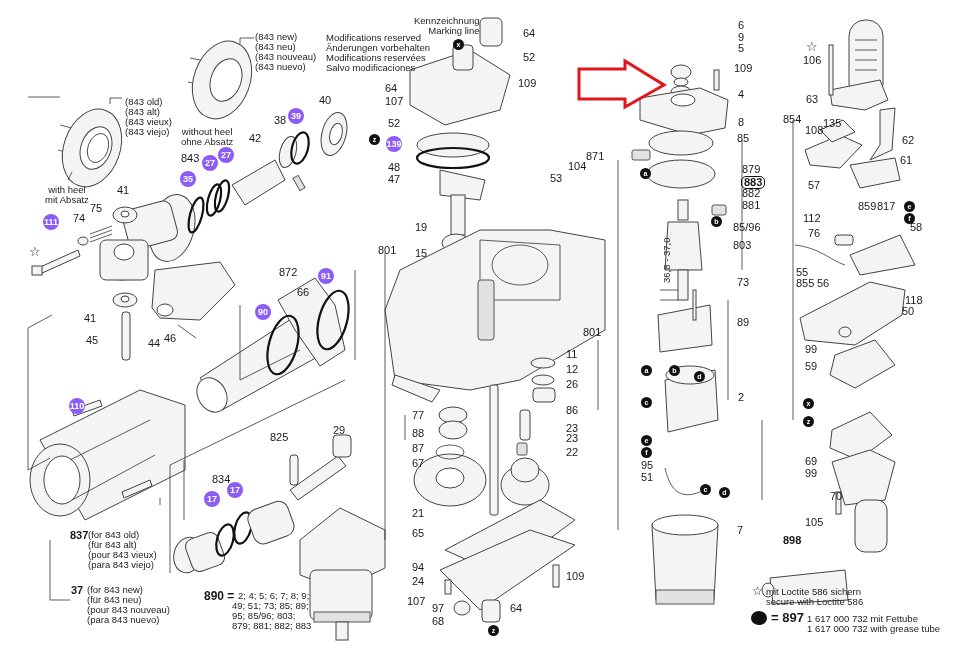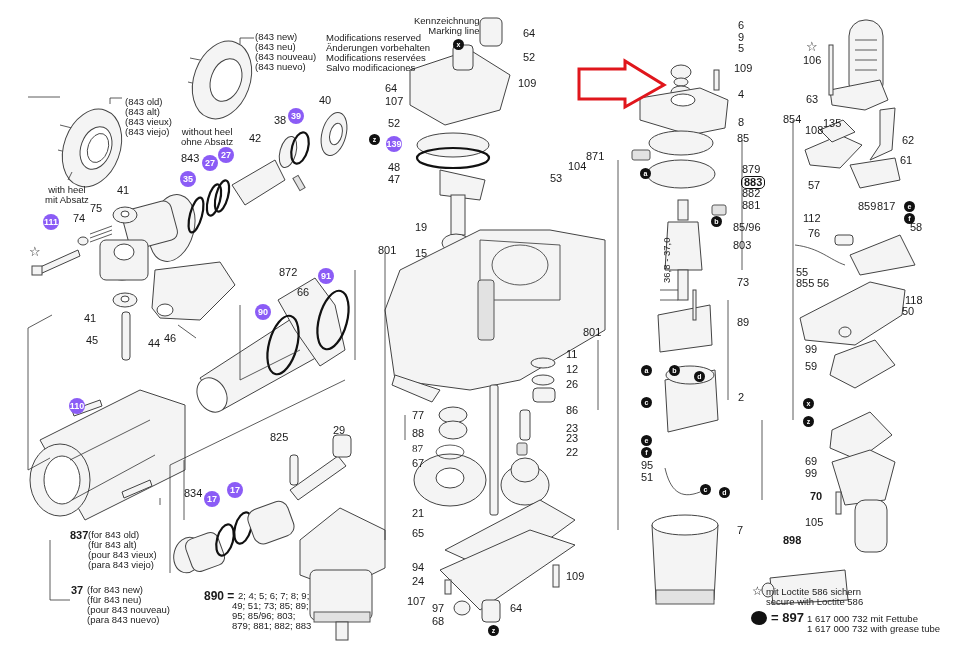--- a/index.html
+++ b/index.html
@@ -328,21 +328,21 @@
 <span class="lbl" style="left:583px;top:327px;">801</span>
 <span class="lbl" style="left:566px;top:349px;">11</span>
 <span class="lbl" style="left:566px;top:364px;">12</span>
 <span class="lbl" style="left:566px;top:379px;">26</span>
 <span class="lbl" style="left:566px;top:405px;">86</span>
 <span class="lbl" style="left:566px;top:423px;">23</span>
 <span class="lbl" style="left:566px;top:433px;">23</span>
 <span class="lbl" style="left:566px;top:447px;">22</span>
 <span class="lbl" style="left:412px;top:410px;">77</span>
 <span class="lbl" style="left:412px;top:428px;">88</span>
-<span class="lbl" style="left:412px;top:443px;font-family:Liberation Serif, serif;">87</span>
+<span class="lbl" style="left:412px;top:443px;">87</span>
 <span class="lbl" style="left:412px;top:458px;">67</span>
 <span class="lbl" style="left:412px;top:508px;">21</span>
 <span class="lbl" style="left:412px;top:528px;">65</span>
 <span class="lbl" style="left:412px;top:562px;">94</span>
 <span class="lbl" style="left:412px;top:576px;">24</span>
 <span class="lbl" style="left:407px;top:596px;">107</span>
 <span class="lbl" style="left:432px;top:603px;">97</span>
 <span class="lbl" style="left:432px;top:616px;">68</span>
 <span class="lbl" style="left:510px;top:603px;">64</span>
 <span class="lbl" style="left:566px;top:571px;">109</span>
@@ -355,21 +355,21 @@
 <span class="lbl" style="left:90px;top:203px;">75</span>
 <span class="lbl" style="left:73px;top:213px;">74</span>
 <span class="lbl" style="left:84px;top:313px;">41</span>
 <span class="lbl" style="left:86px;top:335px;">45</span>
 <span class="lbl" style="left:148px;top:338px;">44</span>
 <span class="lbl" style="left:164px;top:333px;">46</span>
 <span class="lbl" style="left:279px;top:267px;">872</span>
 <span class="lbl" style="left:297px;top:287px;">66</span>
 <span class="lbl" style="left:270px;top:432px;text-align:right;">825</span>
 <span class="lbl" style="left:333px;top:425px;">29</span>
-<span class="lbl" style="left:184px;top:474px;margin-top:14px;">834</span>
+<span class="lbl" style="left:212px;top:474px;">834</span>
 
 <span class="lbl" style="left:738px;top:20px;">6</span>
 <span class="lbl" style="left:738px;top:32px;">9</span>
 <span class="lbl" style="left:738px;top:43px;">5</span>
 <span class="lbl" style="left:734px;top:63px;">109</span>
 <span class="lbl" style="left:738px;top:89px;">4</span>
 <span class="lbl" style="left:738px;top:117px;">8</span>
 <span class="lbl" style="left:737px;top:133px;">85</span>
 <span class="lbl" style="left:742px;top:164px;">879</span>
 <span class="lbl" style="left:741px;top:176px;border:1.5px solid #111;border-radius:5px;padding:0 2px;font-weight:bold;">883</span>
@@ -399,16 +399,16 @@
 <span class="lbl" style="left:910px;top:222px;">58</span>
 <span class="lbl" style="left:905px;top:263px;margin-top:32px;">118</span>
 <span class="lbl" style="left:796px;top:267px;">55</span>
 <span class="lbl" style="left:796px;top:278px;">855</span>
 <span class="lbl" style="left:817px;top:278px;">56</span>
 <span class="lbl" style="left:902px;top:306px;">50</span>
 <span class="lbl" style="left:805px;top:344px;">99</span>
 <span class="lbl" style="left:805px;top:361px;">59</span>
 <span class="lbl" style="left:805px;top:456px;">69</span>
 <span class="lbl" style="left:805px;top:468px;">99</span>
-<span class="lbl" style="left:810px;top:491px;font-weight:bold;">70</span>
+<span class="lbl" style="left:830px;top:491px;">70</span>
 <span class="lbl" style="left:805px;top:517px;">105</span>
 <span class="lbl bold" style="left:783px;top:535px;">898</span>
 </div>
 
 </body></html>

